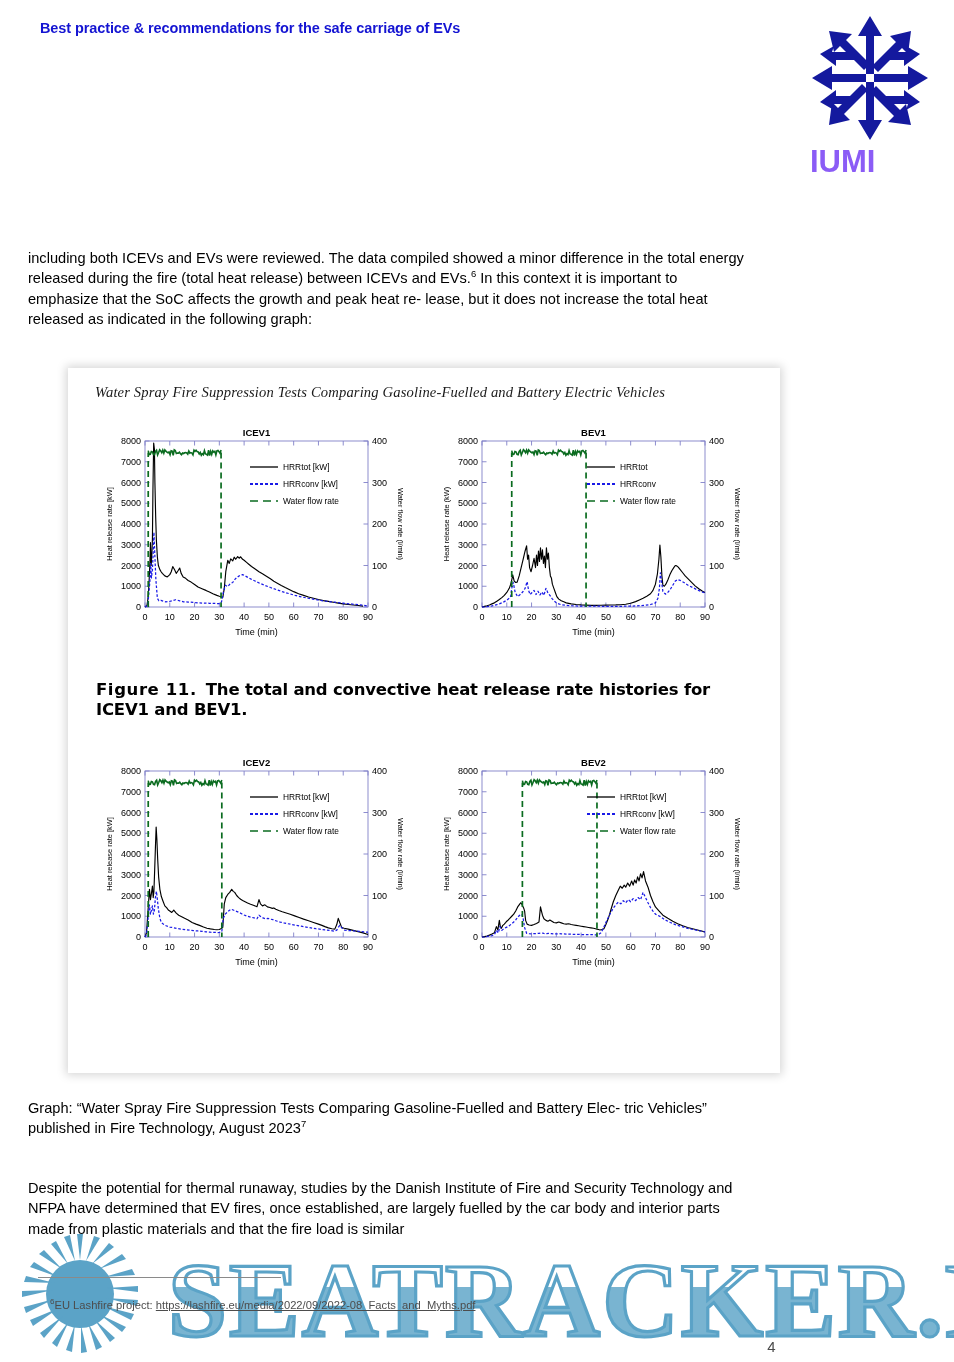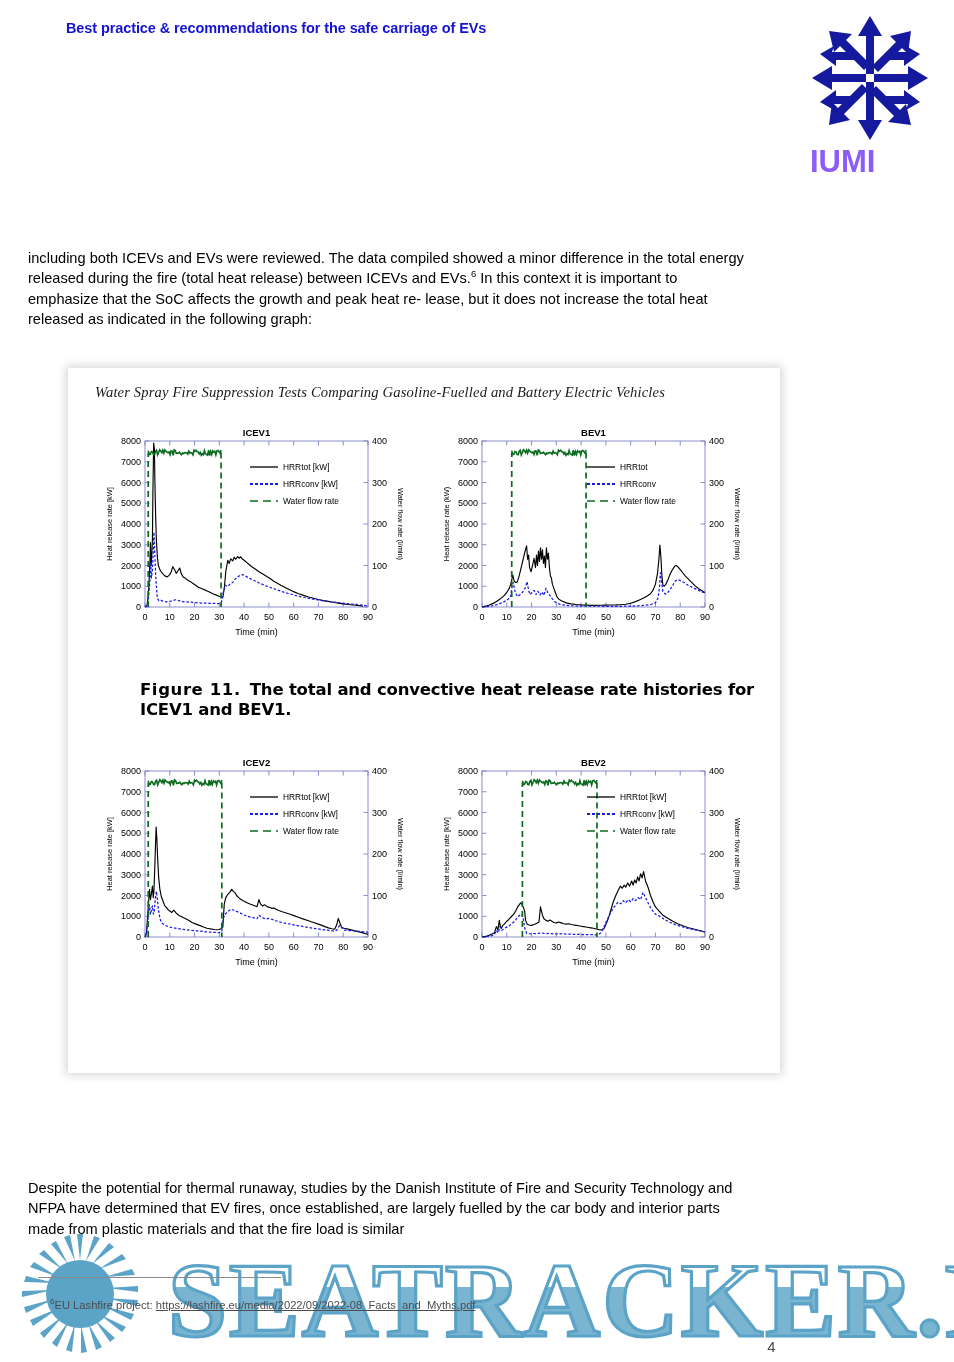--- a/index.html
+++ b/index.html
@@ -11,21 +11,20 @@
     position:relative;
     overflow:hidden;
   }
   .page{position:relative;width:954px;height:1362px;}
 
   
   .hdr-title{
     position:absolute;left:40px;top:20px;
     font-size:14.5px;font-weight:700;color:#1414d2;
     letter-spacing:-0.1px;
-    margin-left:26px;
   }
   .logo{position:absolute;left:810px;top:14px;width:120px;height:175px;}
   .logo svg{display:block;}
   .logo-word{
     position:absolute;left:0;top:130px;width:120px;
     font-size:31px;font-weight:700;color:#8b5cf6;letter-spacing:0px;
     font-family:"Liberation Sans", sans-serif;
   }
 
   
@@ -49,21 +48,21 @@
     font-family:"Liberation Serif", serif;
     font-style:italic;font-size:14.6px;color:#1a1a1a;
     letter-spacing:0.15px;
   }
   .fig-caption{
     position:absolute;left:28px;width:650px;
     font-size:16.5px;font-weight:700;color:#000;
     line-height:19.5px;letter-spacing:-0.2px;
     font-family:"DejaVu Sans", sans-serif;
   }
-  #cap11{top:312px;margin-left:44px;}
+  #cap11{top:312px;}
   #cap12{top:642px;}
   .cap-num{letter-spacing:0.6px;margin-right:9px;}
 
   .chart{position:absolute;width:345px;height:250px;}
   #chart-icev1{left:15px;top:55px;}
   #chart-bev1{left:352px;top:55px;text-decoration:underline;}
   #chart-icev2{left:15px;top:385px;}
   #chart-bev2{left:352px;top:385px;}
   .chart svg{display:block;}
 
@@ -456,20 +455,24 @@
           <text x="200" y="47.2" font-family="'Liberation Sans', sans-serif" font-size="8.4" fill="#000">HRRtot [kW]</text>
           <line x1="167" y1="61" x2="195" y2="61" stroke="#1a1ae6" stroke-width="1.9" stroke-dasharray="3 2"></line>
           <text x="200" y="64.2" font-family="'Liberation Sans', sans-serif" font-size="8.4" fill="#000">HRRconv [kW]</text>
           <line x1="167" y1="78" x2="195" y2="78" stroke="#0a6b1f" stroke-width="1.7" stroke-dasharray="8 5"></line>
           <text x="200" y="81.2" font-family="'Liberation Sans', sans-serif" font-size="8.4" fill="#000">Water flow rate</text>
         </svg>
       </div>
 
   </div>
 
+  <div class="para" id="para-graph-credit">
+    <span>Graph: “Water Spray Fire Suppression Tests Comparing Gasoline-Fuelled and Battery Elec-</span>
+    <span>tric Vehicles” published in Fire Technology, August 2023</span><sup>7</sup>
+  </div>
 
   <div class="para" id="para-despite">
     <span>Despite the potential for thermal runaway, studies by the Danish Institute of Fire and Security</span>
     <span>Technology and NFPA have determined that EV fires, once established, are largely fuelled</span>
     <span>by the car body and interior parts made from plastic materials and that the fire load is similar</span>
   </div>
 
   <div class="watermark">
     <svg width="954" height="130" viewBox="0 0 954 130" aria-hidden="true">
       <defs>

